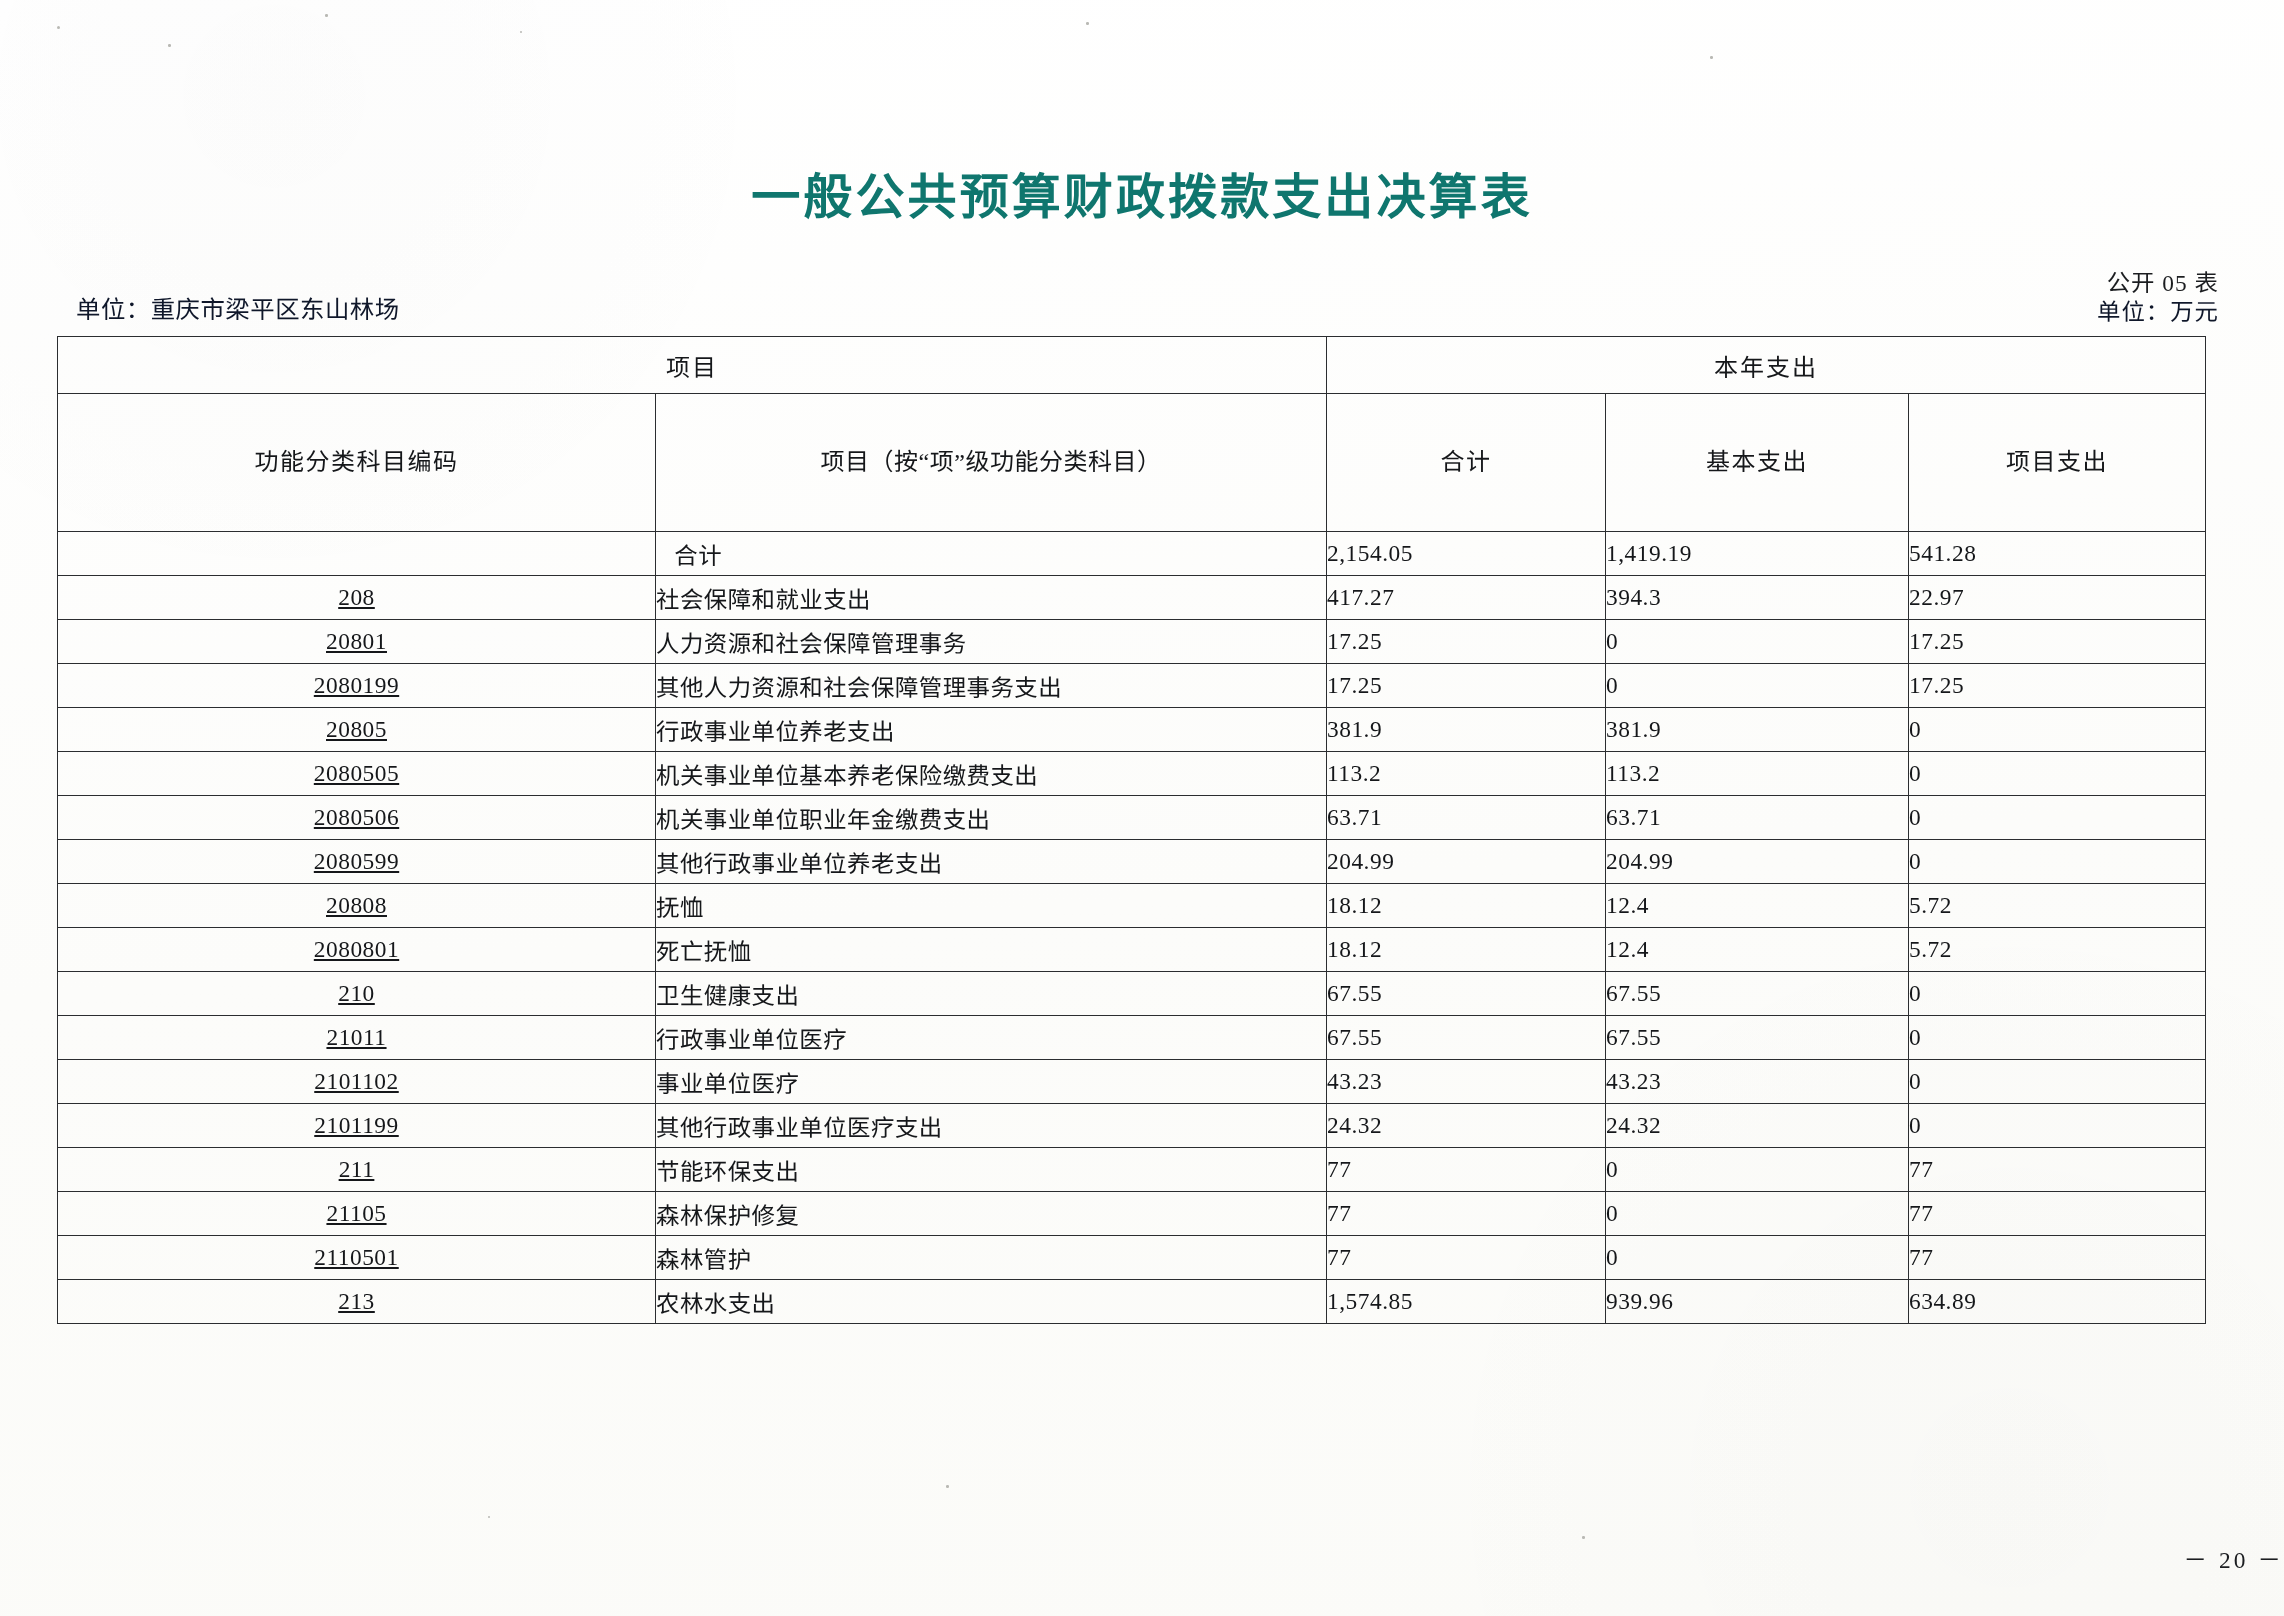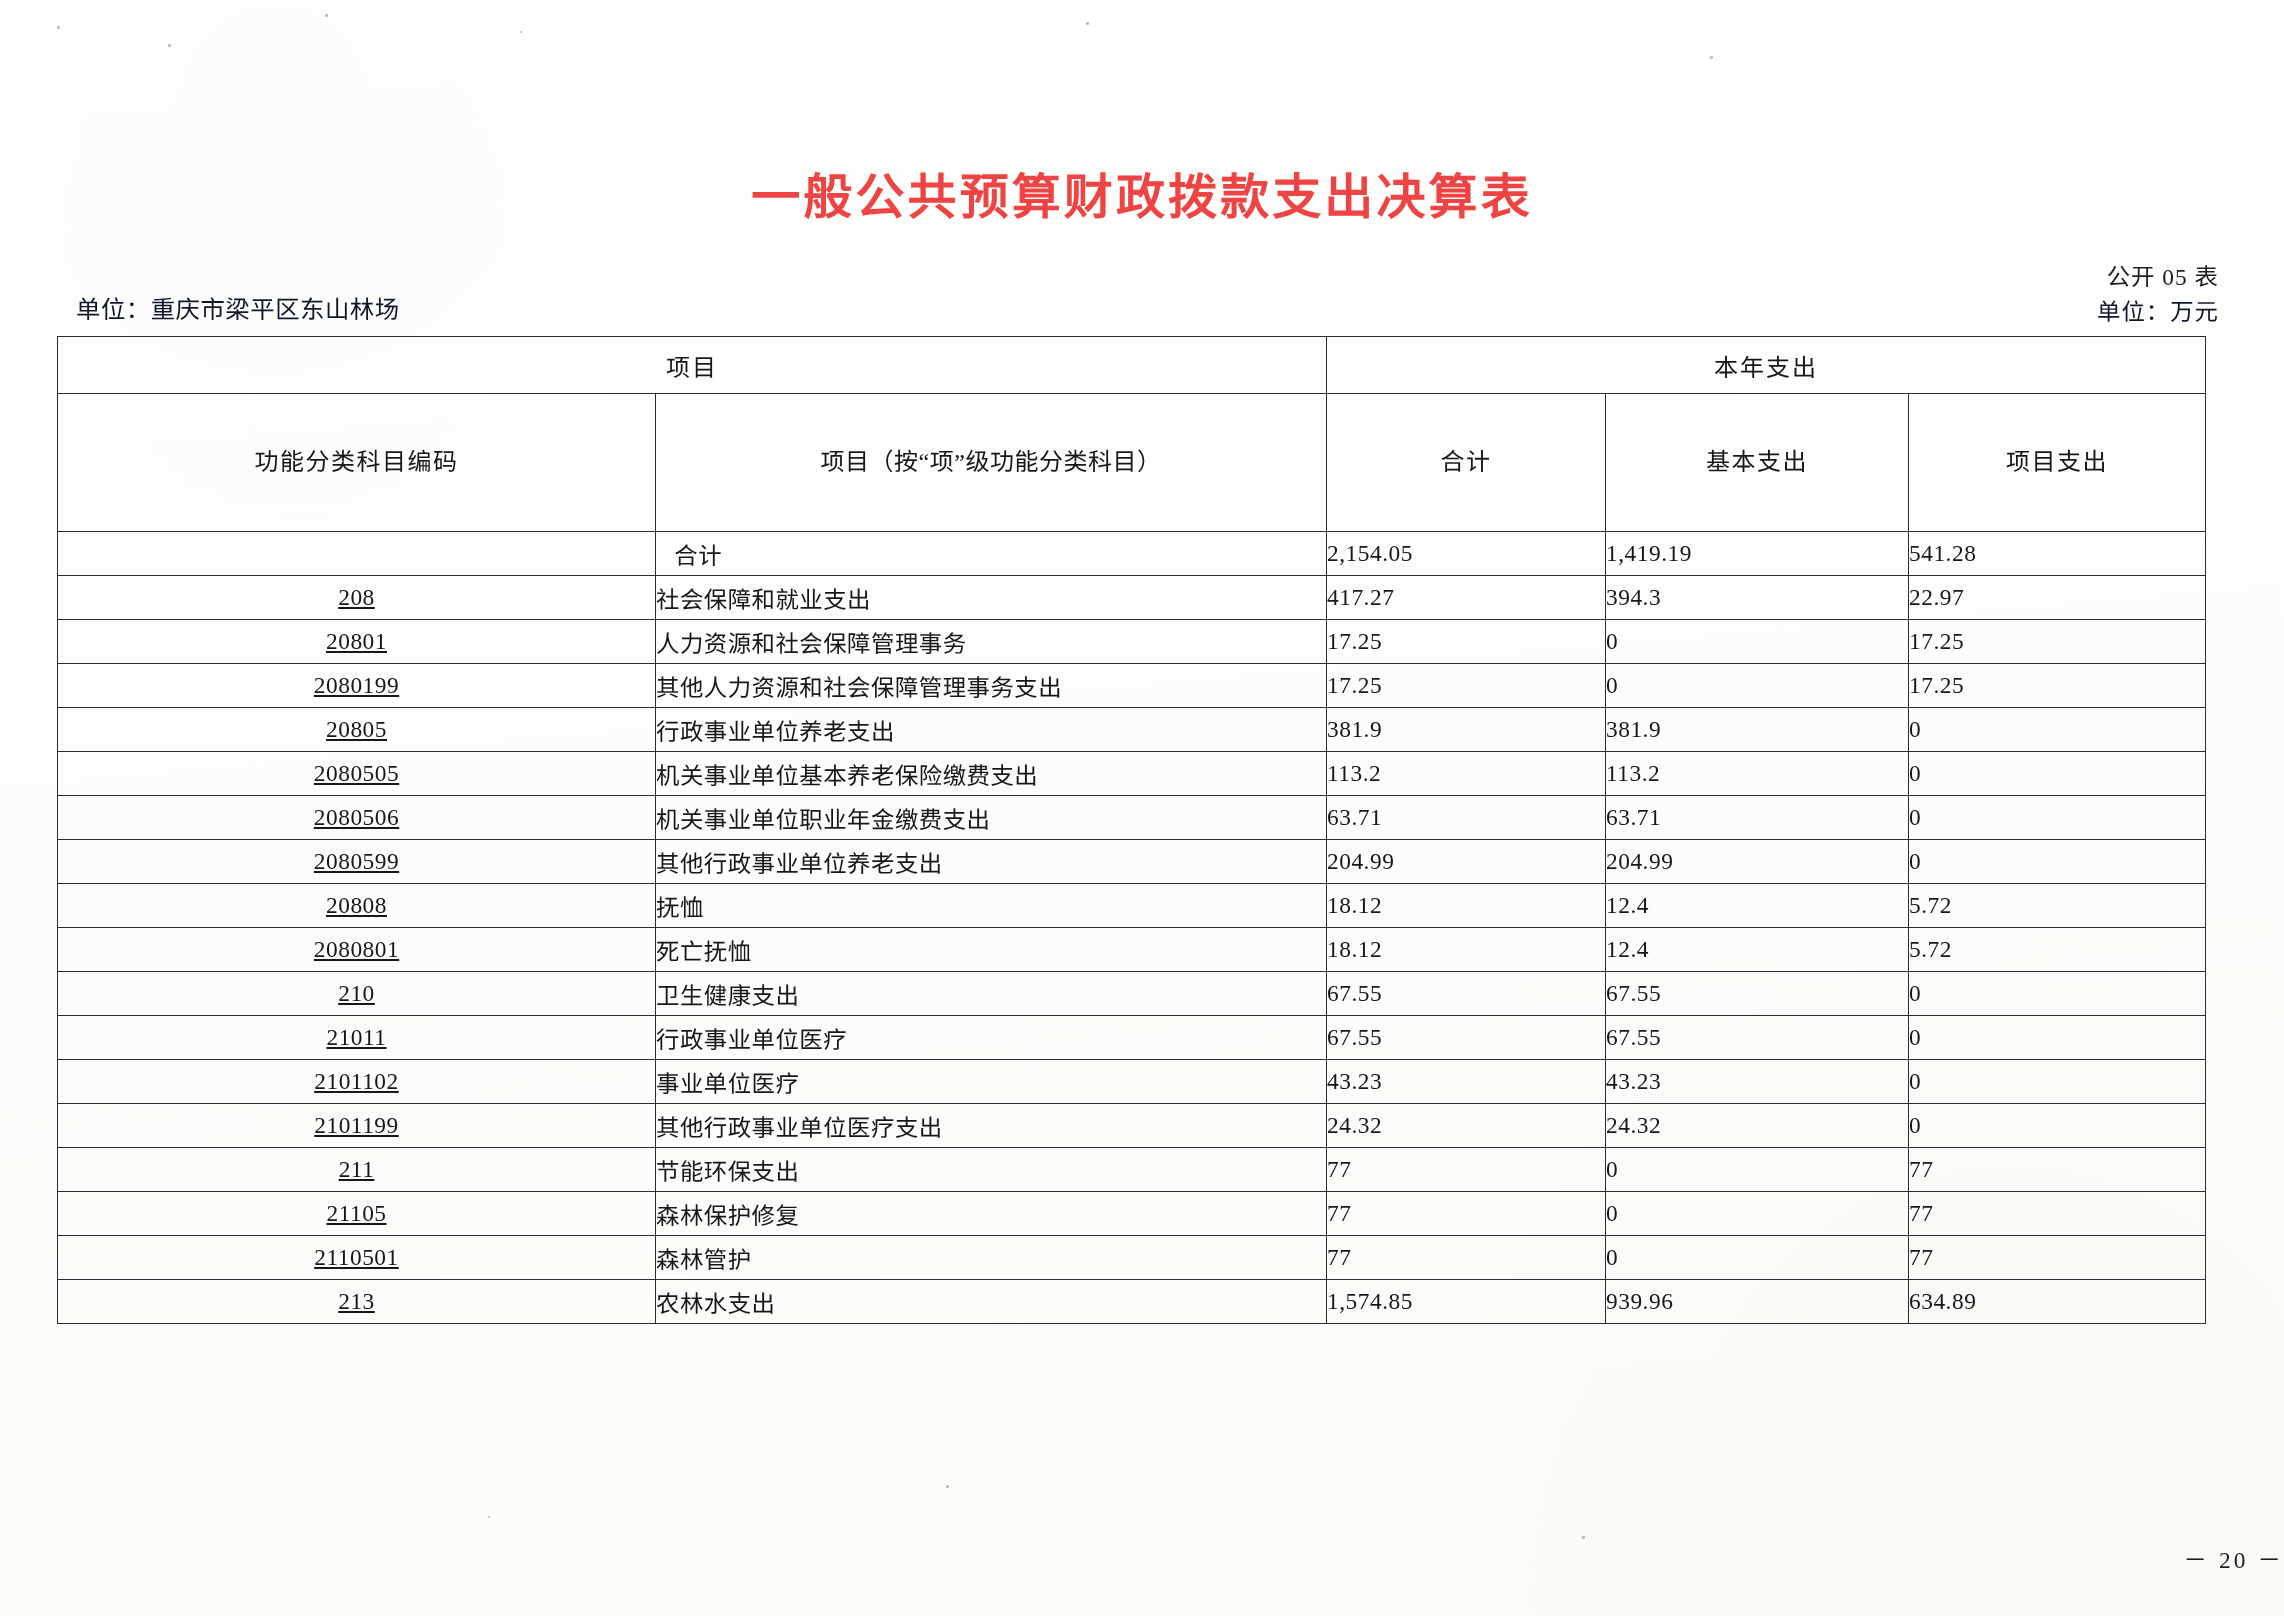--- a/index.html
+++ b/index.html
@@ -40,27 +40,27 @@
   .doc-title {
     position: absolute;
     left: 0;
     right: 0;
     top: 157px;
     text-align: center;
     font-size: 49px;
     font-weight: 700;
     letter-spacing: 3.1px;
     font-family: "Liberation Serif", "DejaVu Serif", serif;
-    color: #ef4444;
+    color: #0f766e;
   }
 
   .sheet-no {
     position: absolute;
     right: 65px;
-    top: 258px;
+    top: 264px;
     font-size: 23.4px;
     letter-spacing: 1px;
     color: #1b1d20;
   }
   .unit-money {
     position: absolute;
     right: 65px;
     top: 293px;
     font-size: 23.4px;
     letter-spacing: 1px;

